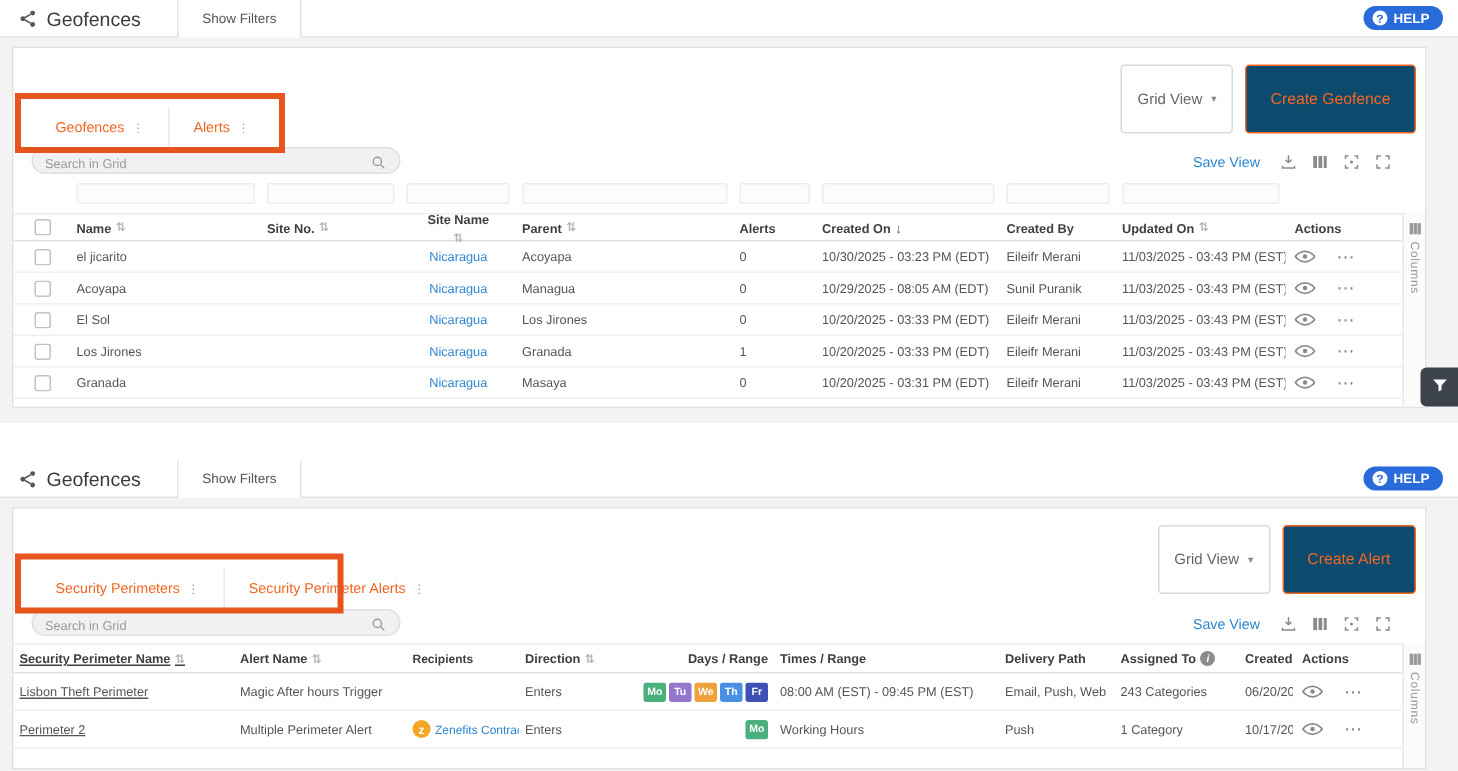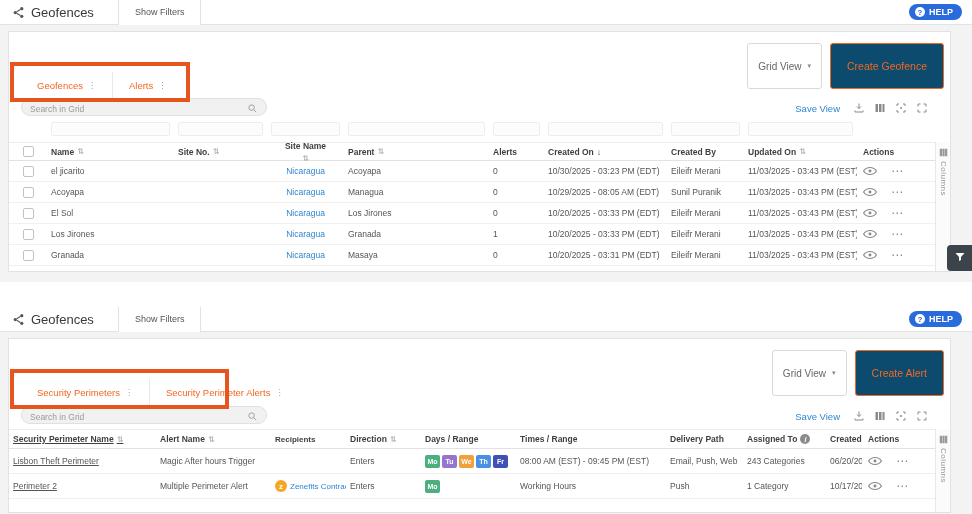--- a/index.html
+++ b/index.html
@@ -77,21 +77,21 @@
   .c-createdon { width:123px;text-align:right; }
   .c-createdby { width:77px; }
   .c-updatedon { width:113px; }
   .c-actions { flex:1; gap:14px; padding-left:6px; }
 
   
   .b-name { width:147px;text-decoration:underline; }
   .b-alert { width:115px; }
   .b-recip { width:75px; font-size:8px; }
   .b-dir { width:75px; }
-  .b-days { width:95px; gap:2px; }
+  .b-days { width:95px; gap:2px;justify-content:flex-end; }
   .b-times { width:150px; }
   .b-delivery { width:77px; }
   .b-assigned { width:83px; }
   .b-created { width:36px; }
   .b-actions { flex:1; gap:14px; padding-left:6px; }
 
   .cb { width:11px; height:11px; border:1px solid #c2c2c2; border-radius:2px; background:#fff; display:inline-block; cursor:pointer; }
   .kebab { color:#888; font-size:12px; line-height:1; cursor:pointer; }
   .eye { display:flex; align-items:center; cursor:pointer; }
 

